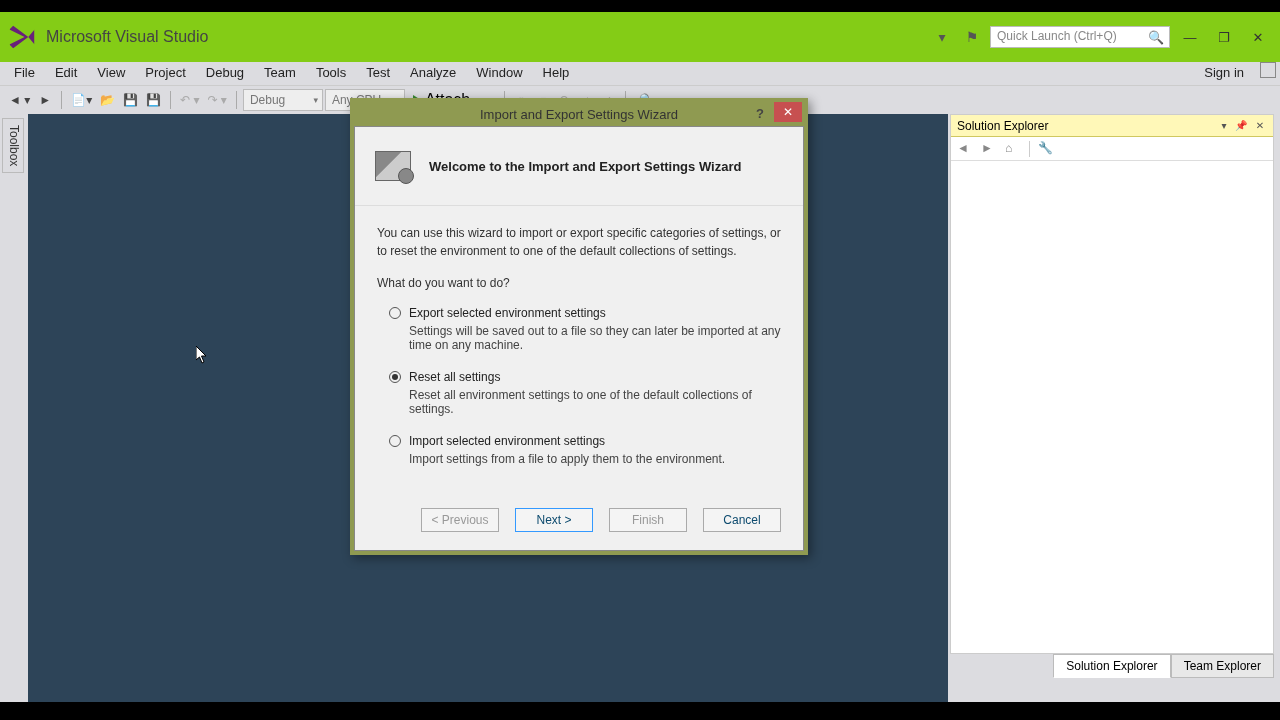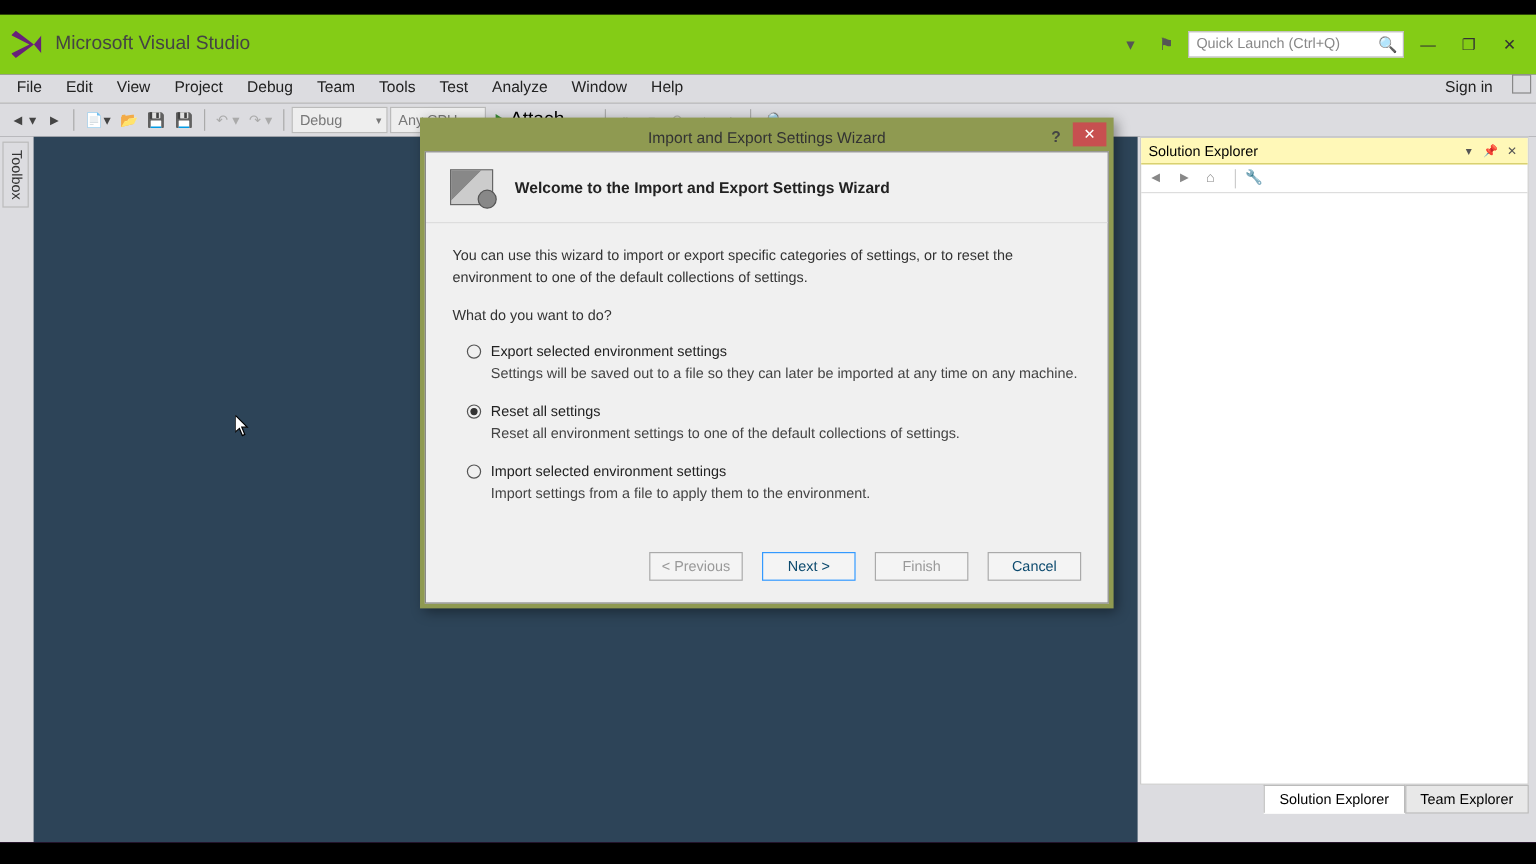--- a/index.html
+++ b/index.html
@@ -41,26 +41,26 @@
 .bottom-tabs{position:absolute;right:6px;bottom:24px;display:flex;}
 .bottom-tab{padding:4px 12px;font-size:12px;background:#e8e8e8;border:1px solid #bbb;}
 .bottom-tab.active{background:#fff;border-bottom:1px solid #fff;}
 
 .statusbar{position:absolute;left:0;right:0;bottom:0;height:18px;background:#68217a;color:#fff;font-size:12px;padding:1px 8px;}
 .blackbar{position:absolute;left:0;right:0;height:12px;background:#000;}
 .blackbar.top{top:0;}
 .blackbar.bot{bottom:0;height:18px;}
 
 
-.dialog-wrap{position:absolute;left:350px;top:98px;width:578px;background:#8f9a51;padding:4px;box-shadow:3px 3px 10px rgba(0,0,0,0.4);}
+.dialog-wrap{position:absolute;left:350px;top:98px;width:458px;background:#8f9a51;padding:4px;box-shadow:3px 3px 10px rgba(0,0,0,0.4);}
 .dialog-title{height:24px;display:flex;align-items:center;justify-content:center;position:relative;font-size:13px;color:#333;}
 .dlg-help{position:absolute;right:30px;top:4px;width:18px;height:18px;color:#444;font-size:13px;font-weight:bold;}
 .dlg-close{position:absolute;right:2px;top:0;width:28px;height:20px;background:#c75050;color:#fff;display:flex;align-items:center;justify-content:center;font-size:12px;}
 .dialog-body{background:#f0f0f0;border:1px solid #888;}
-.dlg-header{display:flex;align-items:center;padding:14px 20px;gap:18px;}
+.dlg-header{display:flex;align-items:center;padding:24px 20px;gap:18px;}
 .dlg-icon{width:36px;height:30px;background:linear-gradient(135deg,#888 40%,#ccc 41%);border:1px solid #666;position:relative;}
 .dlg-icon::after{content:"";position:absolute;right:-4px;bottom:-4px;width:14px;height:14px;background:#888;border-radius:50%;border:1px solid #555;}
 .dlg-welcome{font-size:13px;font-weight:bold;color:#222;}
 .dlg-sep{height:1px;background:#ddd;margin:0;}
 .dlg-content{padding:18px 22px 10px;}
 .dlg-desc{font-size:12px;color:#333;line-height:1.5;margin-bottom:16px;}
 .dlg-q{font-size:12px;color:#333;margin-bottom:16px;}
 .opt{margin-bottom:18px;padding-left:12px;}
 .opt-row{display:flex;align-items:center;gap:8px;}
 .radio{width:12px;height:12px;border:1px solid #555;border-radius:50%;position:relative;flex-shrink:0;}

